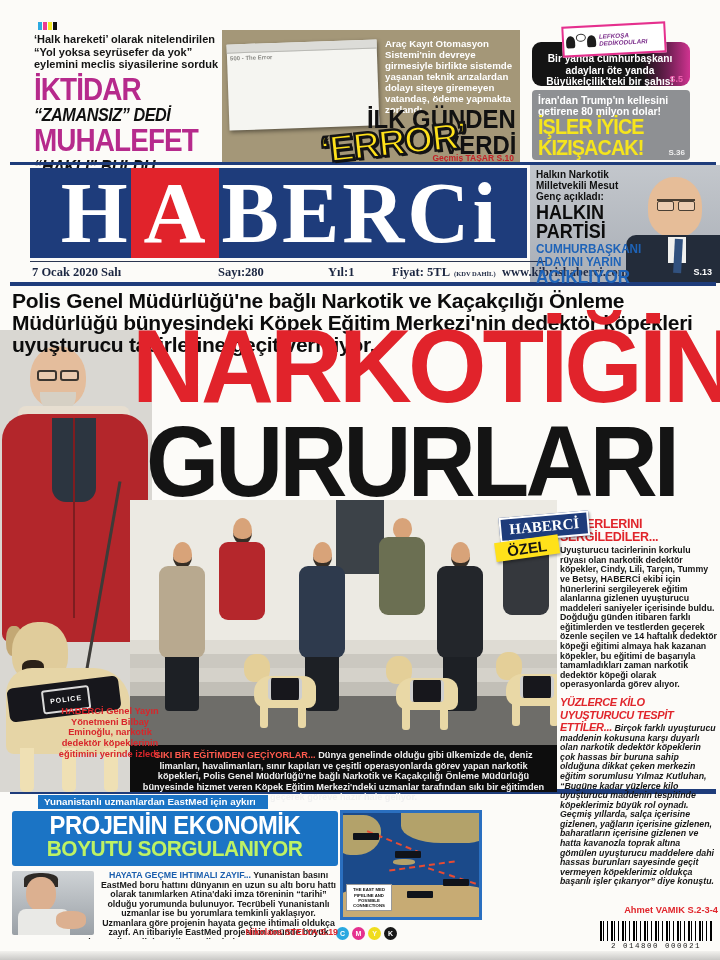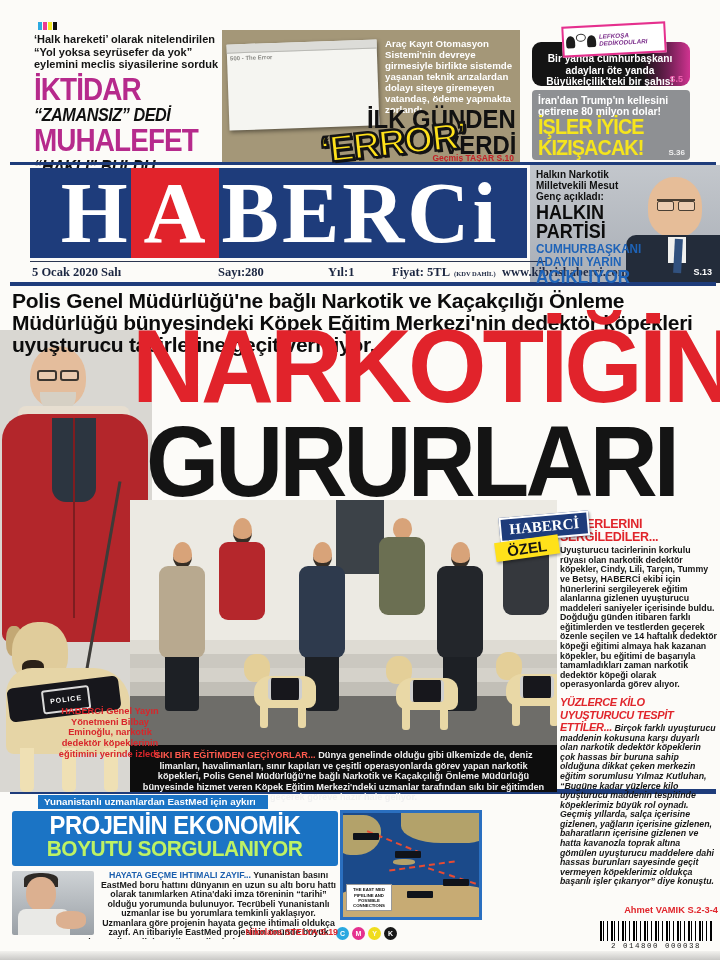--- a/index.html
+++ b/index.html
@@ -271,21 +271,21 @@
     <p class="pt-kick">Halkın Narkotik Milletvekili Mesut Genç açıkladı:</p>
     <div class="pt-b1"><span class="cond">HALKIN</span></div>
     <div class="pt-b2"><span class="cond">PARTİSİ</span></div>
     <div class="pt-u1"><span class="cond">CUMHURBAŞKANI</span></div>
     <div class="pt-u2"><span class="cond">ADAYINI YARIN</span></div>
     <div class="pt-u3"><span class="cond">AÇIKLIYOR</span></div>
     <span class="pt-p">S.13</span>
   </section>
 
   <div class="abs dl">
-    <span style="left:2px">5 Ocak 2020 Salı</span>
+    <span style="left:2px">7 Ocak 2020 Salı</span>
     <span style="left:188px">Sayı:280</span>
     <span style="left:298px">Yıl:1</span>
     <span style="left:362px">Fiyat: 5TL</span>
     <span style="left:424px;font-size:6.5px;top:8px">(KDV DAHİL)</span>
     <span style="left:472px">www.kibrishaberci.com</span>
   </div>
   <div class="abs rule" style="left:10px;top:282px;width:706px;height:4px"></div>
 
   <p class="abs lead">Polis Genel Müdürlüğü'ne bağlı Narkotik ve Kaçakçılığı Önleme Müdürlüğü bünyesindeki Köpek Eğitim Merkezi'nin dedektör köpekleri uyuşturucu tacirlerine geçit vermiyor...</p>
 
@@ -435,16 +435,16 @@
   </div>
 
   <div class="abs cmyk">
     <span class="c" style="background:#29a8e0">C</span>
     <span class="c" style="background:#e5308e">M</span>
     <span class="c" style="background:#f0dd1e;color:#fbf8ec">Y</span>
     <span class="c" style="background:#181818">K</span>
   </div>
 
   <div class="abs bcode"></div>
-  <div class="abs bdig">2 014800 000038</div>
+  <div class="abs bdig">2 014800 000021</div>
 
   <div class="abs botgray"></div>
 </div>
 
 </body></html>

